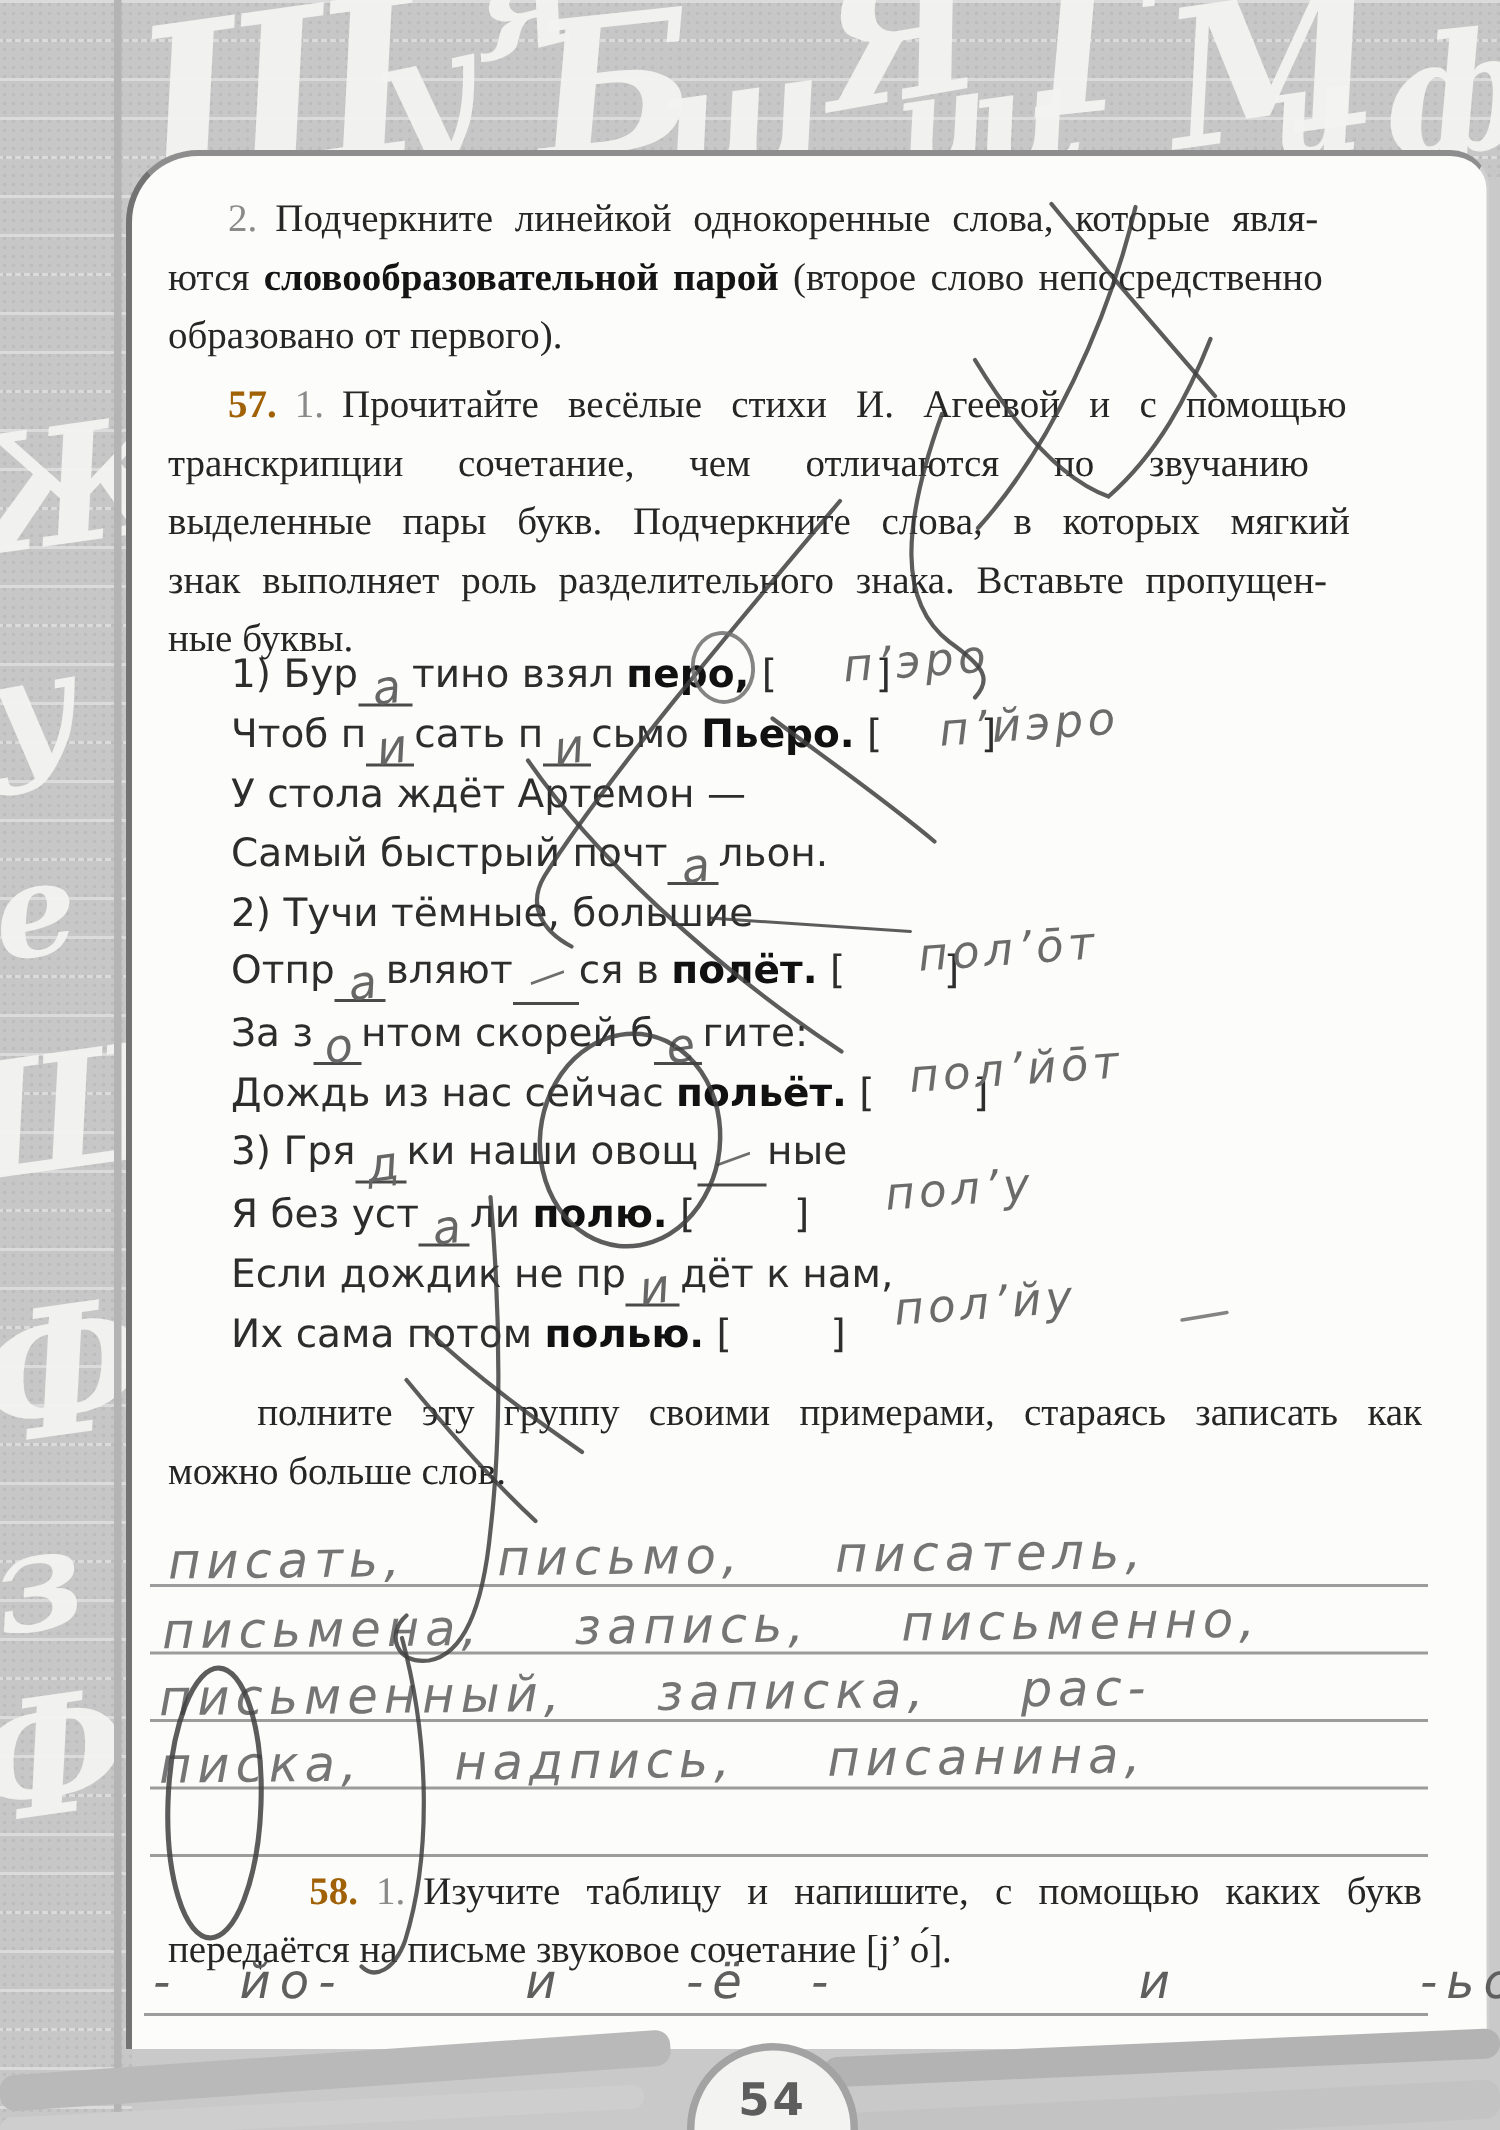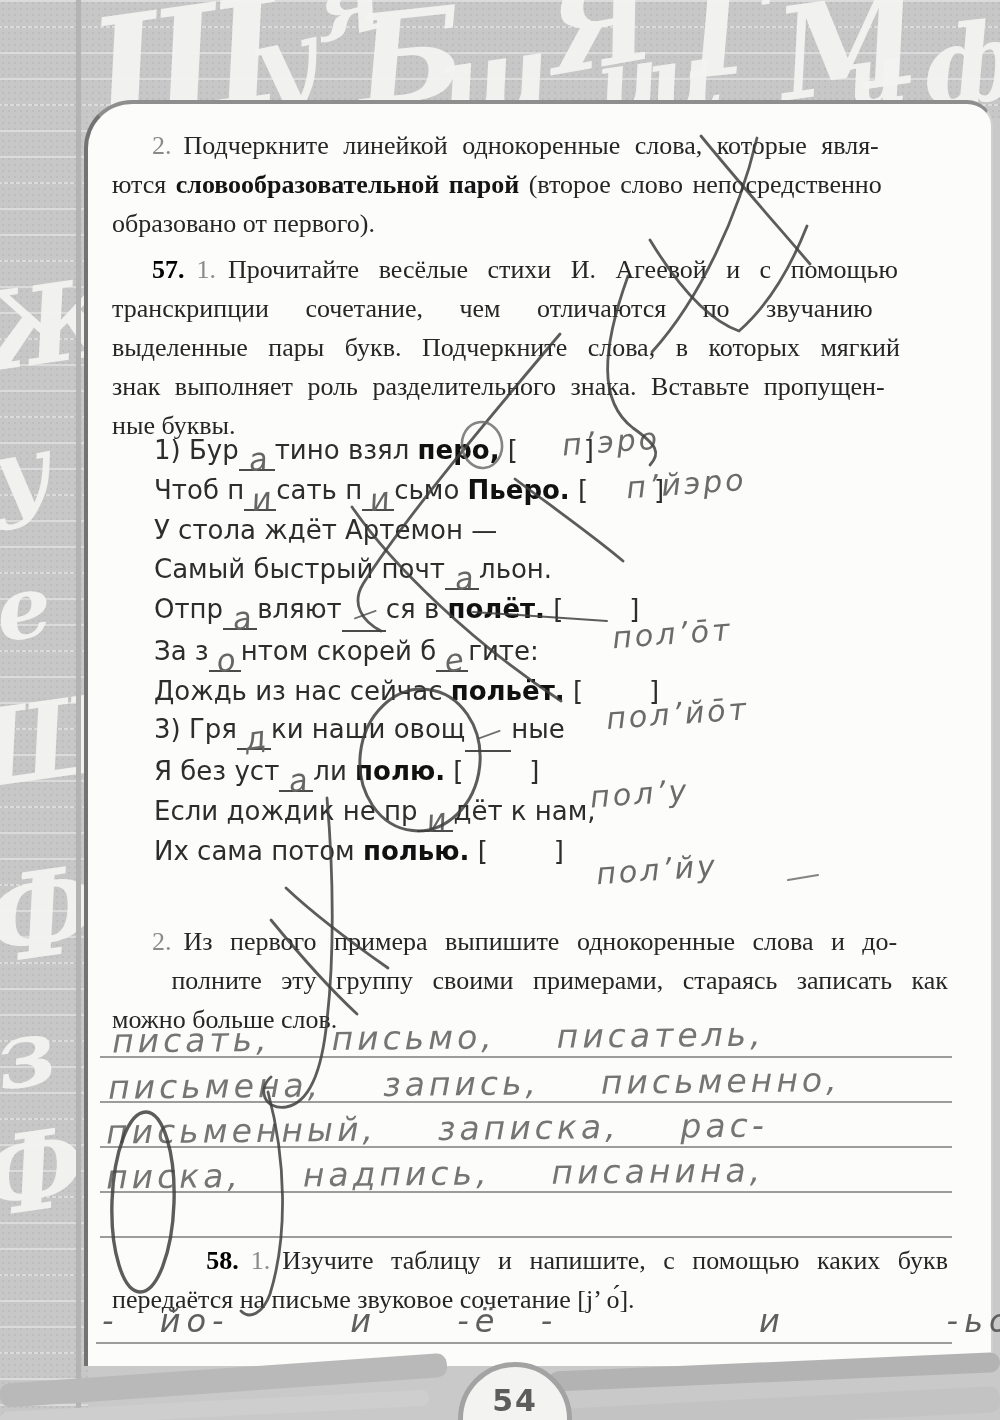--- a/index.html
+++ b/index.html
@@ -21,21 +21,21 @@
   #leftline{position:absolute;left:76px;top:0;width:5px;height:1420px;background:#b4b4b4}
   
   #panel{position:absolute;left:84px;top:100px;width:903px;height:1262px;
     background:#fcfcfb;
     border-top:4px solid #8e8e8e;border-left:4px solid #737373;border-right:2px solid #d0d0d0;
     border-radius:48px 26px 0 0;}
   
   .para{position:absolute;width:836px;color:#262626}
   .pline{font-size:26px;line-height:39px;white-space:nowrap}
   .ind{padding-left:40px}
-  .snum{color:#000000;font-weight:bold;margin-right:12px}
+  .snum{color:#a16207;font-weight:bold;margin-right:12px}
   .snum2{color:#8a8a8a;margin-right:12px}
   .sb{font-weight:bold;color:#141414}
   
   #poem{position:absolute;left:66px;top:327px;color:#2d2d2d;
     font-family:"DejaVu Sans",sans-serif}
   .pv{font-size:26px;line-height:38.6px;white-space:nowrap}
   .pv .sb{color:#111}
   .blank{display:inline-block;border-bottom:2.5px solid #4a4a4a;height:24px;
     text-align:center;vertical-align:-2px;line-height:10px}
   .bh{display:inline-block;font-style:italic;color:#666;font-size:31px;
@@ -101,30 +101,30 @@
       <div class="pline" style="word-spacing: 30px;"><span class="sp">транскрипции сочетание, чем отличаются по звучанию</span></div>
       <div class="pline" style="word-spacing: 14px;"><span class="sp">выделенные пары букв. Подчеркните слова, в которых мягкий</span></div>
       <div class="pline" style="word-spacing: 8px;"><span class="sp">знак выполняет роль разделительного знака. Вставьте пропущен-</span></div>
       <div class="pline" style="word-spacing: 0px;"><span class="sp">ные буквы.</span></div>
     </div>
   <div id="poem">
       <div class="pv"><span class="sp">1) Бур</span><span class="blank" style="width: 36px;"><span class="bh">а</span></span><span class="sp">тино взял </span><span class="sb">перо,</span><span class="sp"> </span><span class="sbr">[&nbsp;&nbsp;&nbsp;&nbsp;&nbsp;&nbsp;&nbsp;]</span></div>
       <div class="pv"><span class="sp">Чтоб п</span><span class="blank" style="width: 32px;"><span class="bh">и</span></span><span class="sp">сать п</span><span class="blank" style="width: 32px;"><span class="bh">и</span></span><span class="sp">сьмо </span><span class="sb">Пьеро.</span><span class="sp"> </span><span class="sbr">[&nbsp;&nbsp;&nbsp;&nbsp;&nbsp;&nbsp;&nbsp;]</span></div>
       <div class="pv"><span class="sp">У стола ждёт Артемон —</span></div>
       <div class="pv"><span class="sp">Самый быстрый почт</span><span class="blank" style="width: 34px;"><span class="bh">а</span></span><span class="sp">льон.</span></div>
+      <div class="pv"><span class="sp">2) Тучи тёмные, большие</span></div>
       <div class="pv"><span class="sp">Отпр</span><span class="blank" style="width: 34px;"><span class="bh">а</span></span><span class="sp">вляют</span><span class="blank rot" style="width: 44px;"><span class="bh">—</span></span><span class="sp">ся в </span><span class="sb">полёт.</span><span class="sp"> </span><span class="sbr">[&nbsp;&nbsp;&nbsp;&nbsp;&nbsp;&nbsp;&nbsp;]</span></div>
       <div class="pv"><span class="sp">За з</span><span class="blank" style="width: 32px;"><span class="bh">о</span></span><span class="sp">нтом скорей б</span><span class="blank" style="width: 32px;"><span class="bh">е</span></span><span class="sp">гите:</span></div>
       <div class="pv"><span class="sp">Дождь из нас сейчас </span><span class="sb">польёт.</span><span class="sp"> </span><span class="sbr">[&nbsp;&nbsp;&nbsp;&nbsp;&nbsp;&nbsp;&nbsp;]</span></div>
       <div class="pv"><span class="sp">3) Гря</span><span class="blank" style="width: 34px;"><span class="bh">д</span></span><span class="sp">ки наши овощ</span><span class="blank rot" style="width: 46px;"><span class="bh">—</span></span><span class="sp">ные</span></div>
       <div class="pv"><span class="sp">Я без уст</span><span class="blank" style="width: 34px;"><span class="bh">а</span></span><span class="sp">ли </span><span class="sb">полю.</span><span class="sp"> </span><span class="sbr">[&nbsp;&nbsp;&nbsp;&nbsp;&nbsp;&nbsp;&nbsp;]</span></div>
       <div class="pv"><span class="sp">Если дождик не пр</span><span class="blank" style="width: 36px;"><span class="bh">и</span></span><span class="sp">дёт к нам,</span></div>
       <div class="pv"><span class="sp">Их сама потом </span><span class="sb">полью.</span><span class="sp"> </span><span class="sbr">[&nbsp;&nbsp;&nbsp;&nbsp;&nbsp;&nbsp;&nbsp;]</span></div>
     </div>
   <div class="para" style="left:24px;top:818px">
-      <div class="pline ind" style="word-spacing: 11px;"><span class="snum2">2.</span><span class="sp">Из первого примера выпишите однокоренные слова и до-</span></div>
       <div class="pline" style="word-spacing: 13px; text-align: right;"><span class="sp">полните эту группу своими примерами, стараясь записать как</span></div>
       <div class="pline" style="word-spacing: 0px;"><span class="sp">можно больше слов.</span></div>
     </div>
   <div class="para" style="left:24px;top:1137px">
       <div class="pline ind" style="word-spacing: 11px; text-align: right;"><span class="snum">58.</span><span class="snum2">1.</span><span class="sp">Изучите таблицу и напишите, с помощью каких букв</span></div>
       <div class="pline" style="word-spacing: 0px;"><span class="sp">передаётся на письме звуковое сочетание [j’ о́].</span></div>
     </div>
 </div>
 
 <div id="hw">

